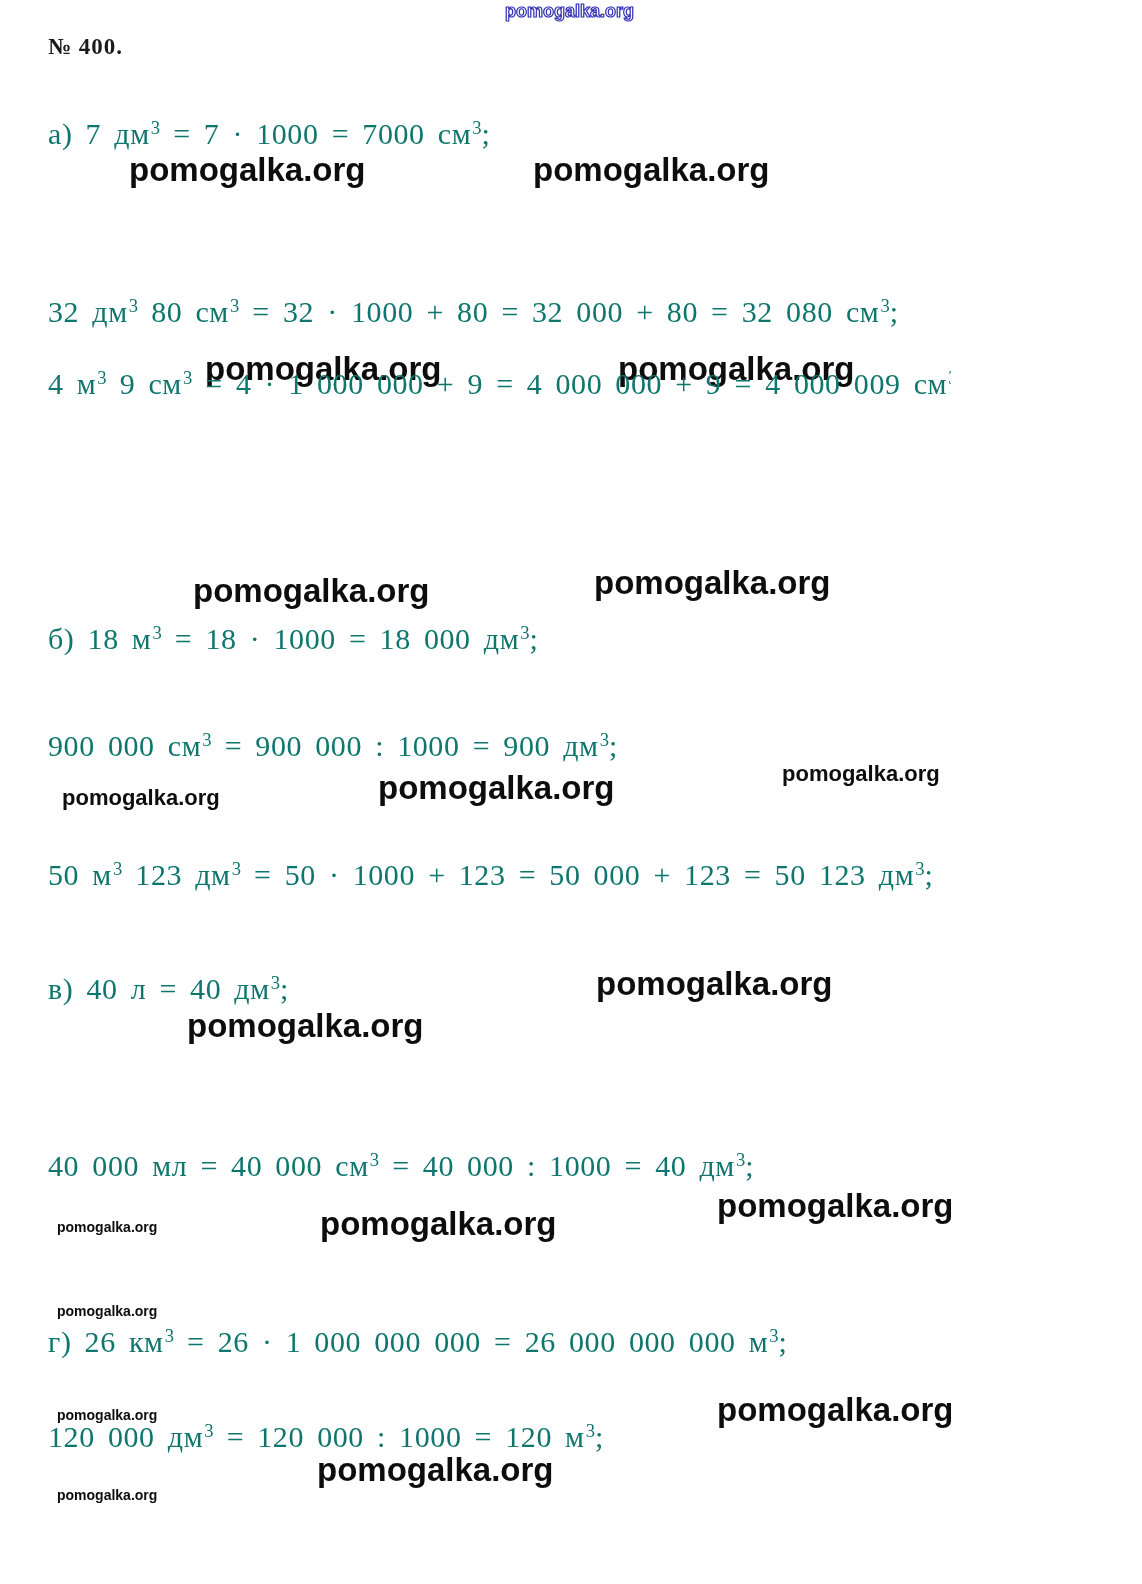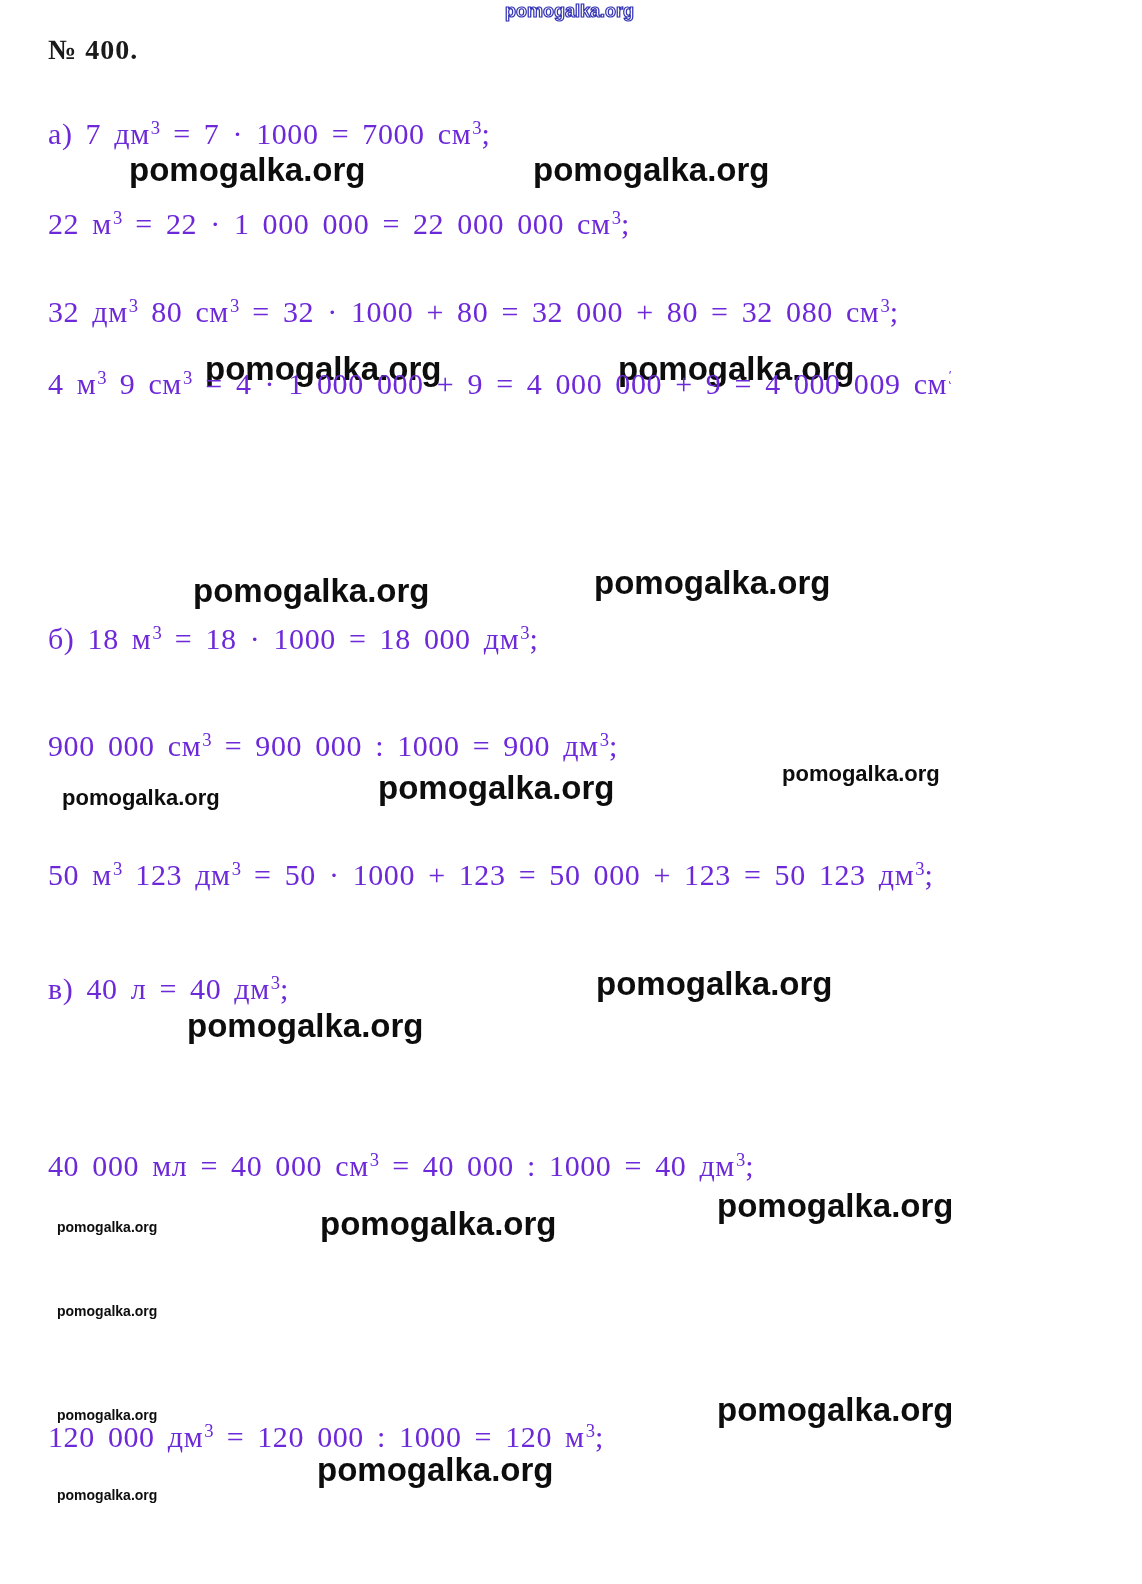--- a/index.html
+++ b/index.html
@@ -12,34 +12,34 @@
     overflow: hidden;
     font-family: "Liberation Serif", serif;
     color: #1a1a1a;
   }
 
   
   .heading {
     position: absolute;
     font-family: "Liberation Serif", serif;
     font-weight: 700;
-    font-size: 28px;
+    font-size: 23px;
     letter-spacing: 1px;
     white-space: nowrap;
   }
 
   
   .math {
     position: absolute;
     left: 48px;
     font-size: 30px;
     letter-spacing: 0.6px;
     word-spacing: 5px;
     white-space: nowrap;
-    color: #6d28d9;
+    color: #0f766e;
   }
   .math sup {
     font-size: 62%;
     line-height: 0;
     vertical-align: baseline;
     position: relative;
     top: -0.55em;
     letter-spacing: 0;
     margin-left: 1px;
   }
@@ -70,21 +70,20 @@
 <div class="page">
 
   <div class="wm wm-outline" style="left:505px; top:2px">pomogalka.org</div>
 
   <div class="heading" style="left:48px; top:34px">№ 400.</div>
 
   <div class="math" style="top:117px">а) 7 дм<sup>3</sup> = 7 · 1000 = 7000 см<sup>3</sup>;</div>
   <div class="wm wm-big" style="left:129px; top:152px">pomogalka.org</div>
   <div class="wm wm-big" style="left:533px; top:152px">pomogalka.org</div>
 
-  <div class="math" style="top:207px">22 м<sup>3</sup> = 22 · 1 000 000 = 22 000 000 см<sup>3</sup>;</div>
   <div class="math" style="top:295px">32 дм<sup>3</sup> 80 см<sup>3</sup> = 32 · 1000 + 80 = 32 000 + 80 = 32 080 см<sup>3</sup>;</div>
 
   <div class="wm wm-big" style="left:205px; top:351px">pomogalka.org</div>
   <div class="wm wm-big" style="left:618px; top:351px">pomogalka.org</div>
 
   <div class="math" style="top:367px">4 м<sup>3</sup> 9 см<sup>3</sup> = 4 · 1 000 000 + 9 = 4 000 000 + 9 = 4 000 009 см<sup>3</sup>;</div>
 
   <div class="wm wm-big" style="left:193px; top:573px">pomogalka.org</div>
   <div class="wm wm-big" style="left:594px; top:565px">pomogalka.org</div>
 
@@ -101,20 +100,21 @@
   <div class="wm wm-big" style="left:596px; top:966px">pomogalka.org</div>
   <div class="wm wm-big" style="left:187px; top:1008px">pomogalka.org</div>
 
   <div class="math" style="top:1149px">40 000 мл = 40 000 см<sup>3</sup> = 40 000 : 1000 = 40 дм<sup>3</sup>;</div>
 
   <div class="wm wm-small" style="left:57px;  top:1220px">pomogalka.org</div>
   <div class="wm wm-big" style="left:320px; top:1206px">pomogalka.org</div>
   <div class="wm wm-big" style="left:717px; top:1188px">pomogalka.org</div>
 
   <div class="wm wm-small" style="left:57px; top:1304px">pomogalka.org</div>
+  <div class="math" style="top:1325px">г) 26 км<sup>3</sup> = 26 · 1 000 000 000 = 26 000 000 000 м<sup>3</sup>;</div>
 
   <div class="wm wm-small" style="left:57px;  top:1408px">pomogalka.org</div>
   <div class="wm wm-big" style="left:717px; top:1392px">pomogalka.org</div>
   <div class="math" style="top:1420px">120 000 дм<sup>3</sup> = 120 000 : 1000 = 120 м<sup>3</sup>;</div>
 
   <div class="wm wm-big" style="left:317px; top:1452px">pomogalka.org</div>
   <div class="wm wm-small" style="left:57px;  top:1488px">pomogalka.org</div>
 
 </div>
 

